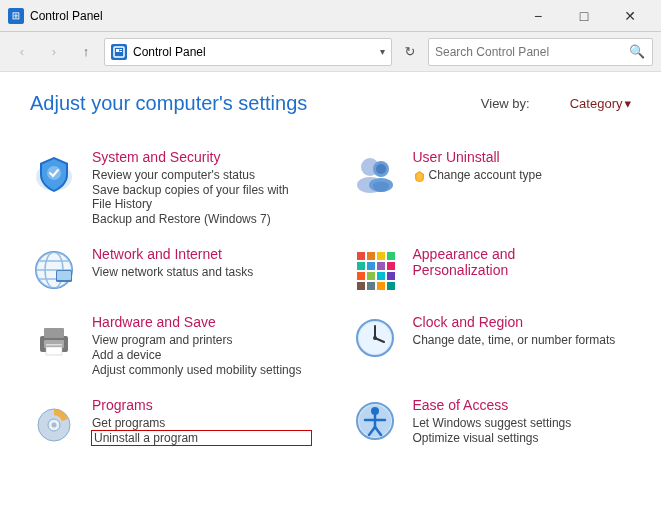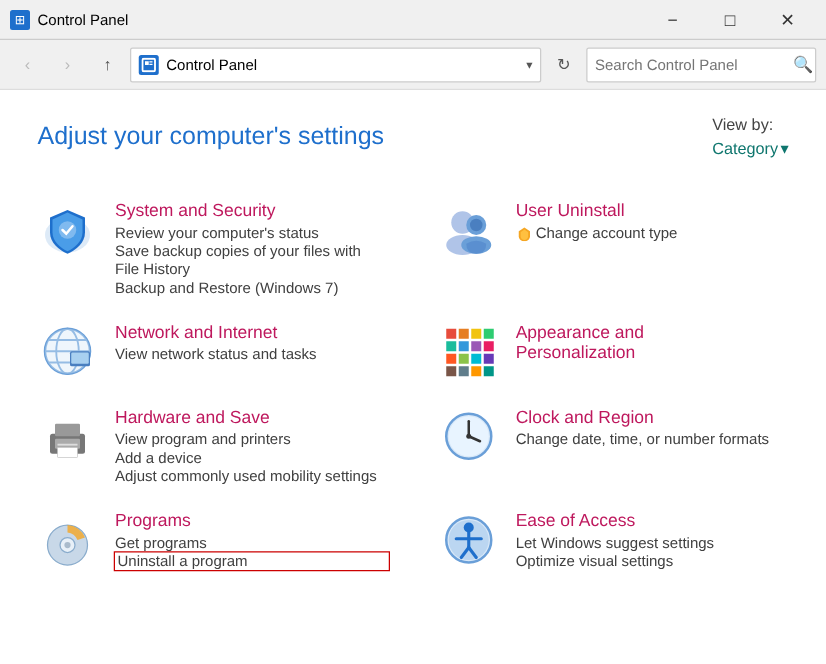--- a/index.html
+++ b/index.html
@@ -110,21 +110,21 @@
     .refresh-btn {
       width: 28px; height: 28px;
       border: none; background: transparent;
       cursor: pointer;
       border-radius: 3px;
       display: flex; align-items: center; justify-content: center;
       color: #555; font-size: 13px;
     }
 
     .search-bar {
-      width: 184px;
+      width: 225px;
       height: 28px;
       border: 1px solid #ccc;
       border-radius: 2px;
       background: #fff;
       display: flex;
       align-items: center;
       padding: 0 6px;
       gap: 4px;
     }
     .search-input {
@@ -153,31 +153,30 @@
       align-items: center;
       margin-bottom: 24px;
     }
     .page-title {
       font-size: 20px;
       font-weight: 300;
       color: #1e6fcc;
     }
     .view-by {
       display: flex;
-      align-items: flex-start;
+      align-items: flex-end;
       gap: 4px;
       font-size: 13px;
       color: #444;
-      flex-direction: column;
     }
     .view-by-label { color: #444; }
     .view-by-value {
-      color: #0f766e;
-      cursor: pointer;
-      display: flex; align-items: center; gap: 2px;
+      color: #7f1d1d;
+      cursor: pointer;
+      display: flex; align-items: center; gap: 2px; margin-left: 36px;
     }
 
     
     .categories-grid {
       display: grid;
       grid-template-columns: 1fr 1fr;
       gap: 0;
       column-gap: 40px;
     }
 

